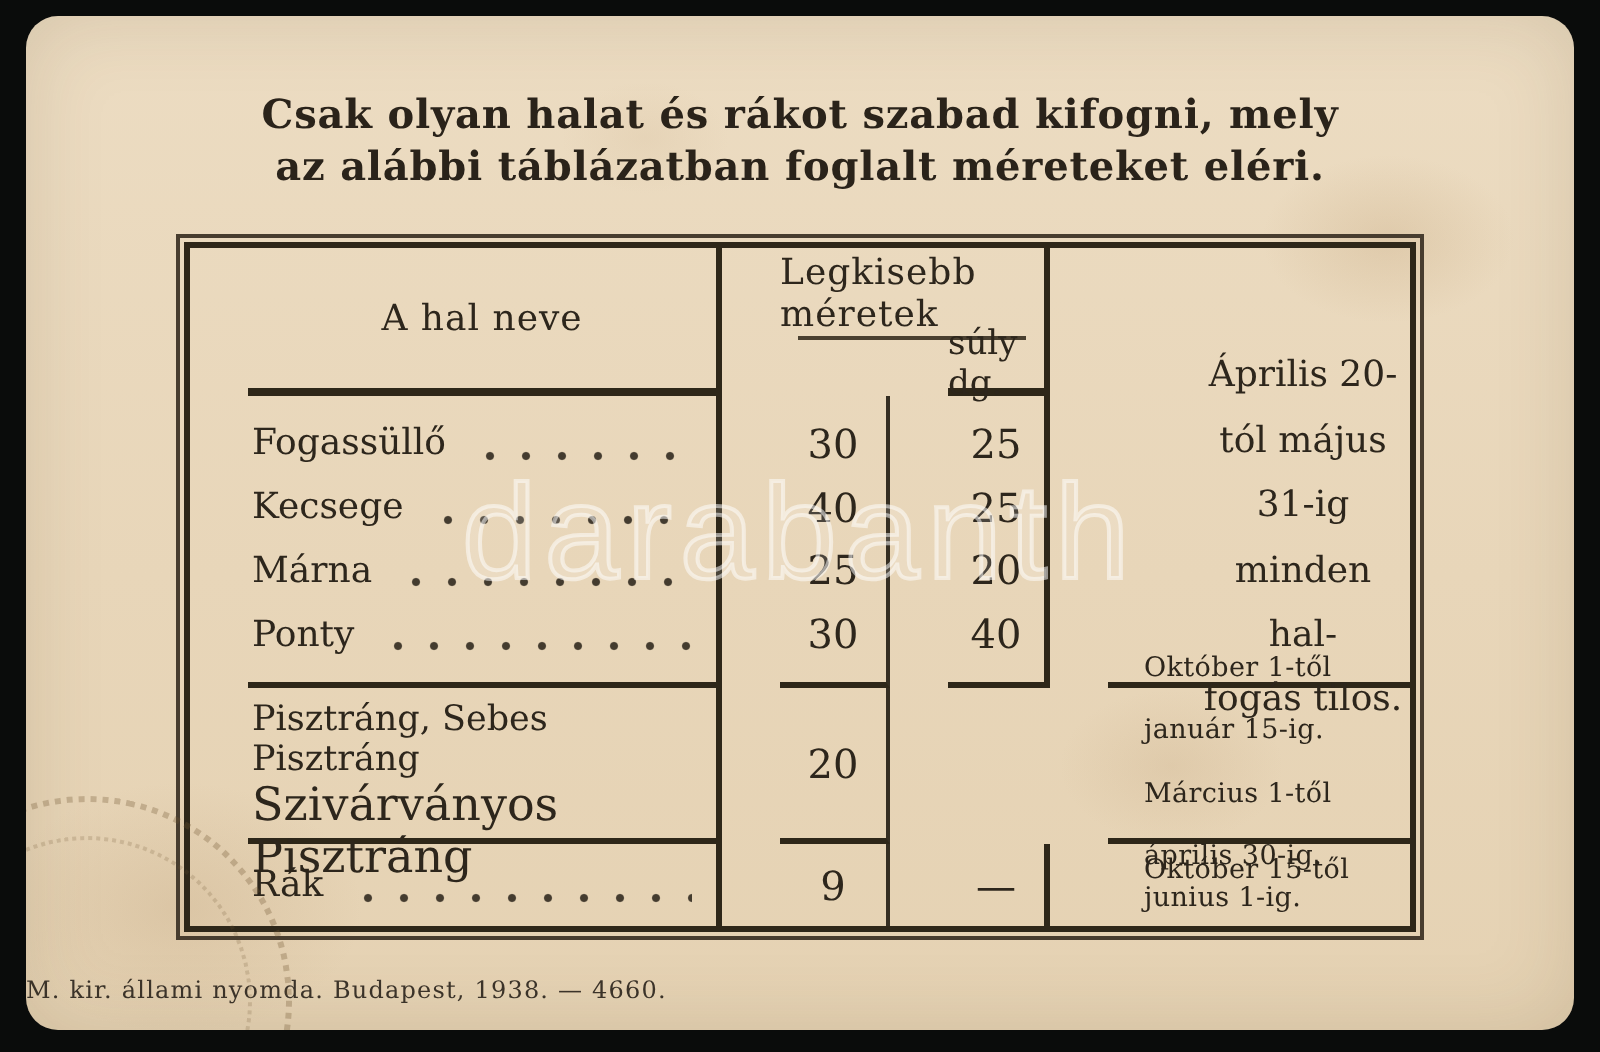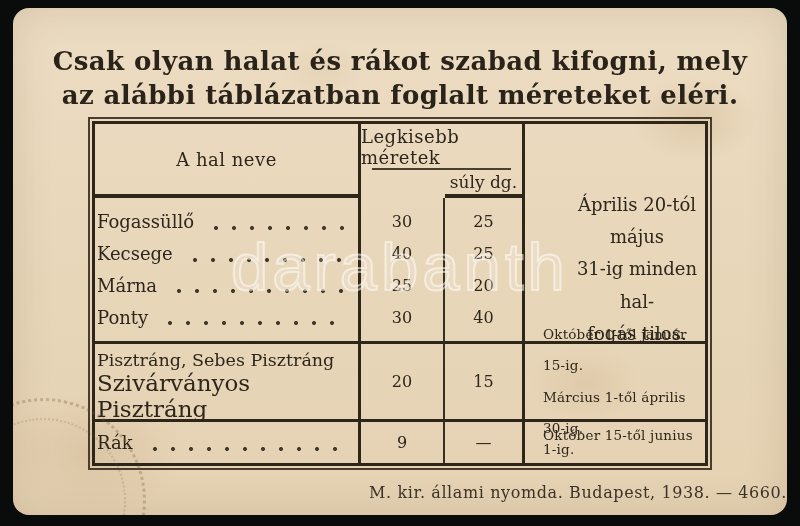--- a/index.html
+++ b/index.html
@@ -15,36 +15,36 @@
     background:
       radial-gradient(ellipse 90px 60px at 88% 22%, rgba(193,162,120,0.28), transparent 70%),
       radial-gradient(ellipse 130px 90px at 10% 88%, rgba(180,148,108,0.22), transparent 70%),
       radial-gradient(ellipse 80px 55px at 74% 74%, rgba(188,156,116,0.18), transparent 70%),
       radial-gradient(ellipse 60px 40px at 40% 12%, rgba(200,172,134,0.15), transparent 70%),
       linear-gradient(180deg,#ecdcc2 0%, #e8d6b9 55%, #e5d2b3 100%);
     box-shadow: inset 0 0 40px rgba(90,65,35,0.15);
   }
   .title {
     position:absolute; top:36px; left:0; right:0; text-align:center;
-    font-size:26px; font-weight:bold; color:#2a231a; line-height:1.32;
+    font-size:20px; font-weight:bold; color:#2a231a; line-height:1.32;
     letter-spacing:0.4px;
   }
   .tbl-outer {
     position:absolute; left:75px; top:109px; width:624px; height:353px;
     border:2px solid #483d2f; padding:2px;
   }
   .tbl-inner {
     width:100%; height:100%;
     border:3px solid #2e2719;
     display:grid;
     grid-template-columns:266px 84px 80px 1fr;
     grid-template-rows:46px 28px 146px 78px 1fr;
     color:#2d261c;
   }
-  .cell { position:relative; }
+  .cell { position:relative;margin-left:29px; }
   .bR3 { border-right:3px solid #2e2719; }
   .bR2 { border-right:2px solid #352e22; }
   .bB4 { border-bottom:4px solid #2e2719; }
   .bB3 { border-bottom:3px solid #2e2719; }
   .ctr { display:flex; align-items:center; justify-content:center; }
   .hdr { font-size:18px; letter-spacing:0.5px; }
   .h-fish  { grid-column:1; grid-row:1/3; }
   .h-sizes { grid-column:2/4; grid-row:1; }
   .h-sizes:after {
     content:""; position:absolute; left:7%; right:7%; bottom:0;
@@ -54,33 +54,33 @@
   .h-ban   { grid-column:4; grid-row:1/3; }
   .rows4 { display:grid; grid-template-rows:repeat(4,1fr); padding:8px 0; }
   .rows2 { display:grid; grid-template-rows:repeat(2,1fr); padding:6px 0; }
   .rows1 { display:grid; grid-template-rows:1fr; }
   .fishrow { display:flex; align-items:center; font-size:18px; padding-left:2px; }
   .leader {
     flex:1; height:6px; margin:12px 12px 0 11px;
     background-image:radial-gradient(circle, rgba(45,38,28,0.88) 1.7px, transparent 2.3px);
     background-size:18px 6px; background-repeat:repeat-x; background-position:2px 50%;
   }
-  .num { display:flex; align-items:center; justify-content:center; font-size:16px; }
+  .num { display:flex; align-items:center; justify-content:center; font-size:20px; }
   .ban-big {
     display:flex; flex-direction:column; align-items:center; justify-content:center;
     font-size:18px; line-height:1.8; text-align:center;padding-left:44px;
   }
   .ban-small {
     display:flex; flex-direction:column; justify-content:center;
     font-size:13.5px; line-height:2.3; padding-left:18px; letter-spacing:0.2px;
   }
   .ban-small3 { line-height:1; font-size:13.5px; }
   .footer {
-    position:absolute; bottom:13px; left:0; right:0; text-align:right;
-    font-size:16px; color:#3b3329; letter-spacing:0.6px;
+    position:absolute; bottom:13px; left:0; right:0; text-align:left;
+    font-size:12px; color:#3b3329; letter-spacing:0.6px;
   }
   .watermark {
     position:absolute; left:218px; top:220px; z-index:5;
     font-family:"Liberation Sans", sans-serif;
     font-size:67px; letter-spacing:4px; font-weight:400;
     color:rgba(255,255,255,0.14);
     -webkit-text-stroke:2px rgba(255,255,255,0.52);
     pointer-events:none;
   }
   .postmark {
@@ -160,21 +160,20 @@
         <div class="fishrow" style="font-size:17.5px">
           <span>Pisztráng, Sebes Pisztráng</span>
           <span class="leader"></span>
         </div>
         <div class="fishrow" style="font-size:23px">
           <span>Szivárványos Pisztráng</span>
           <span class="leader"></span>
         </div>
       </div>
       <div class="cell num bR2 bB3" style="grid-column:2;grid-row:4">20</div>
-      <div class="cell num bR3 bB3" style="grid-column:3;grid-row:4">15</div>
       <div class="cell ban-small bB3" style="grid-column:4;grid-row:4">
         <span>Október 1-től január 15-ig.</span>
         <span>Március 1-től április 30-ig.</span>
       </div>
 
       <div class="cell rows1 bR3" style="grid-column:1;grid-row:5">
         <div class="fishrow">
           <span>Rák</span>
           <span class="leader"></span>
         </div>

